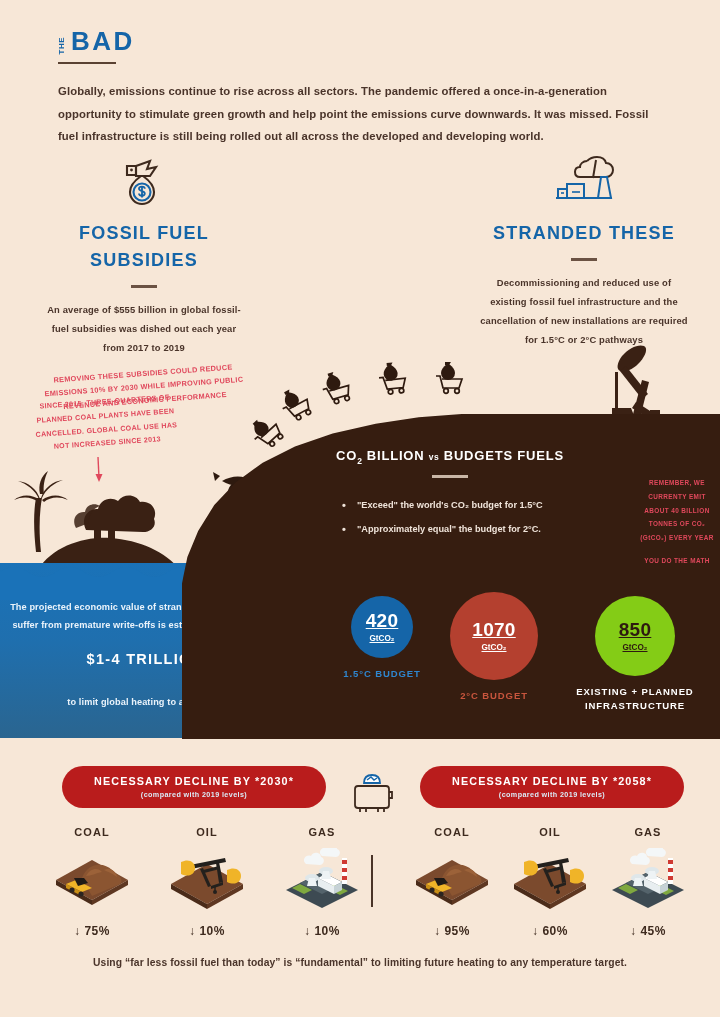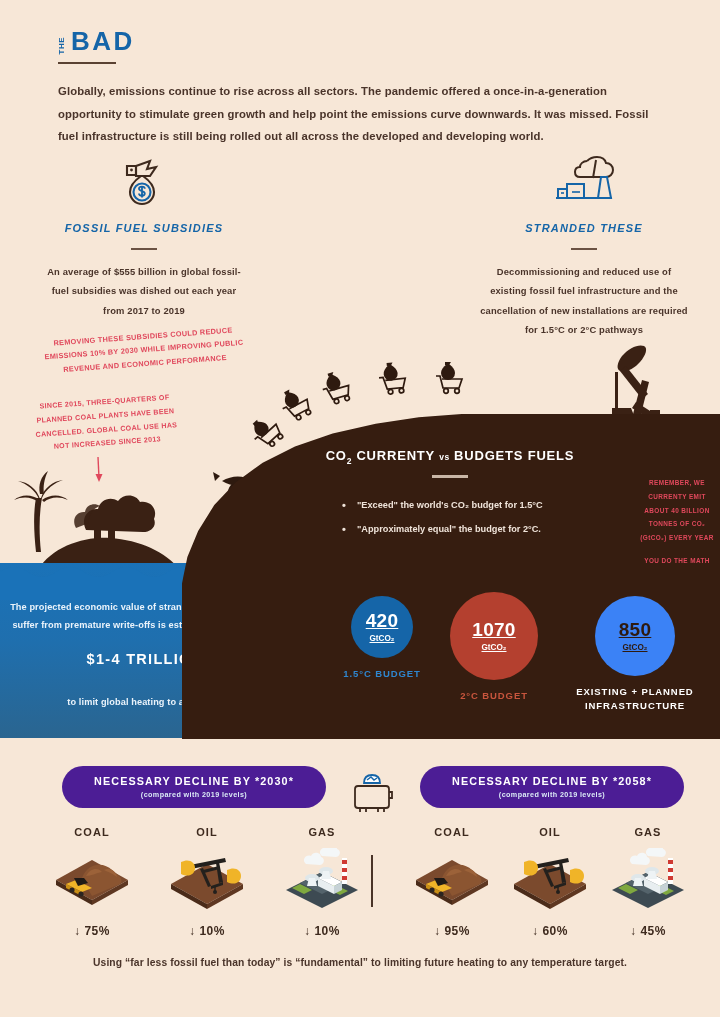--- a/index.html
+++ b/index.html
@@ -38,22 +38,22 @@
   }
 
   
   .cols {
     position: absolute; left: 40px; top: 150px; width: 648px;
     display: flex; justify-content: space-between;
   }
   .col { width: 208px; text-align: center; }
   .col-icon { height: 56px; display: flex; align-items: flex-end; justify-content: center; }
   .col-head {
-    margin-top: 14px; font-size: 11px; font-weight: 700;
-    letter-spacing: 1.2px; color: #1565a8; line-height: 1.5; font-style: italic;
+    margin-top: 14px; font-size: 18px; font-weight: 700;
+    letter-spacing: 1.2px; color: #1565a8; line-height: 1.5;
   }
   .col-rule { width: 26px; height: 2.5px; background: #6b5243; margin: 11px auto 0; }
   .col-body {
     margin-top: 12px; font-size: 9.4px; font-weight: 700;
     line-height: 2.05; color: #4a342a; letter-spacing: 0.15px;
   }
   .col-note {
     margin-top: 10px; font-size: 7.3px; font-weight: 700;
     line-height: 1.85; color: #e0485c; letter-spacing: 0.3px;
     transform: rotate(-4.2deg); transform-origin: center;
@@ -132,21 +132,21 @@
   .circ .num { font-size: 19px; font-weight: 700; letter-spacing: 0.3px; line-height: 1; }
   .circ .unit { font-size: 8.2px; font-weight: 700; margin-top: 4px; }
   .circ-label {
     margin-top: 9px; font-size: 9.5px; font-weight: 700;
     letter-spacing: 0.9px; line-height: 1.45;
   }
 
   
   .banner {
     position: absolute; height: 42px; border-radius: 21px;
-    background: #4c1d95; color: #fff; display: flex;
+    background: #b91c1c; color: #fff; display: flex;
     flex-direction: column; align-items: center; justify-content: center;
   }
   .banner .b1 { font-size: 10.8px; font-weight: 700; letter-spacing: 1.1px; }
   .banner .b2 { font-size: 7.2px; font-weight: 700; letter-spacing: 0.4px; margin-top: 3px; color: #dbeaf6; }
 
   .fuels { position: absolute; top: 826px; display: flex; }
   .fuel { text-align: center; }
   .fuel-name { font-size: 11px; font-weight: 700; letter-spacing: 1.1px; color: #3e2a1e; }
   .fuel-icon { height: 72px; display: flex; align-items: center; justify-content: center; margin-top: 6px; }
   .fuel-pct {
@@ -313,21 +313,21 @@
   <div class="ocean-text">
     <div class="ocean-p">The projected economic value of stranded assets that would suffer from premature write-offs is estimated to be between</div>
     <div class="ocean-big">$1-4 TRILLION</div>
     <div class="ocean-sub">(from 2015 to 2050)</div>
     <div class="ocean-last">to limit global heating to about 2°C</div>
   </div>
 
   <div class="dark"></div>
 
   <div class="dark-head">
-    <span>CO</span><sub class="sub">2</sub><span> CURRENTY </span><span class="sub">vs</span><span> BUDGETS FUELS</span>
+    <span>CO</span><sub class="sub">2</sub><span> BILLION </span><span class="sub">vs</span><span> BUDGETS FUELS</span>
   </div>
   <div class="dark-rule"></div>
 
   <div class="dark-body">
     <ul class="dark-list">
       <li>"Exceed" the world's CO₂ budget for 1.5°C</li>
       <li>"Approximately equal" the budget for 2°C.</li>
     </ul>
   </div>
 
@@ -349,21 +349,21 @@
 
     <div class="circ-wrap" style="left:252px; top:0px; width:120px;">
       <div class="circ" style="width:88px; height:88px; background:#b4402f; color:#ffffff;">
         <span class="num">1070</span>
         <span class="unit">GtCO₂</span>
       </div>
       <div class="circ-label" style="color:#c8553d;">2°C BUDGET</div>
     </div>
 
     <div class="circ-wrap" style="left:378px; top:4px; width:150px;">
-      <div class="circ" style="width:80px; height:80px; background:#3b82f6; color:#2e1a0f;">
+      <div class="circ" style="width:80px; height:80px; background:#84cc16; color:#2e1a0f;">
         <span class="num">850</span>
         <span class="unit">GtCO₂</span>
       </div>
       <div class="circ-label" style="color:#ffffff;">EXISTING + PLANNED INFRASTRUCTURE</div>
     </div>
   </div>
 
   <div class="banner" style="left:62px; top:766px; width:264px;">
     <span class="b1">NECESSARY DECLINE BY *2030*</span>
     <span class="b2">(compared with 2019 levels)</span>

